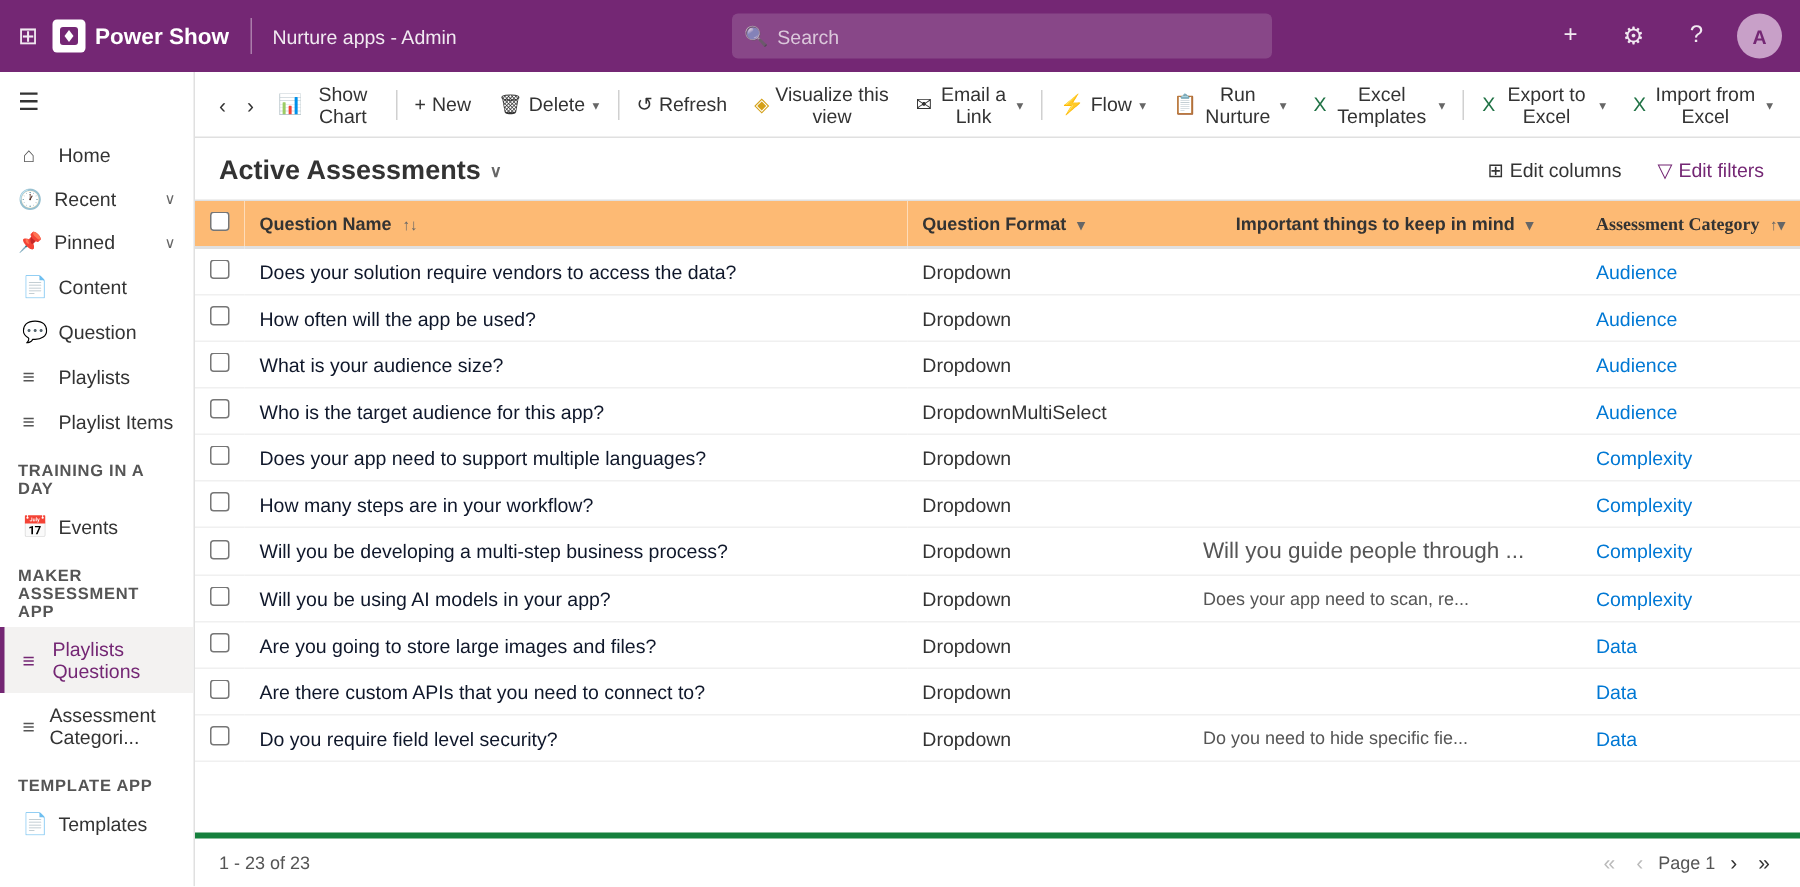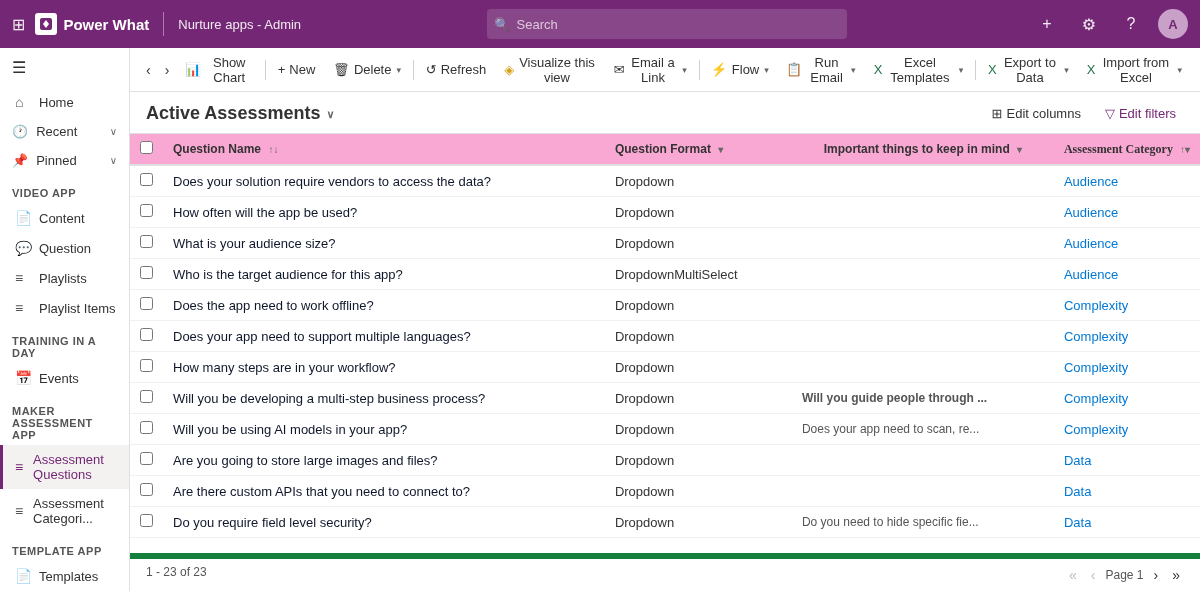--- a/index.html
+++ b/index.html
@@ -96,60 +96,60 @@
     .view-title-chevron { font-size: 11px; color: #666; margin-top: 2px; }
     .view-actions { display: flex; align-items: center; gap: 8px; }
     .view-action-btn { display: flex; align-items: center; gap: 4px; padding: 4px 8px; background: none; border: none; cursor: pointer; font-size: 13px; color: #333; border-radius: 3px; }
     .filter-btn { color: #742774; }
     .filter-keyword { border: 1px solid #d0d0d0; border-radius: 3px; padding: 4px 10px; font-size: 13px; width: 160px; outline: none; }
 
     
     .table-container { flex: 1; overflow-y: auto; }
     table { width: 100%; border-collapse: collapse; }
     thead th {
-      position: sticky; top: 0; background: #f9a8d4;
+      position: sticky; top: 0; background: #fdba74;
       border-bottom: 2px solid #e0e0e0;
       padding: 7px 10px; text-align: left; font-weight: 600; font-size: 12px; color: #333;
       white-space: nowrap;
     }
     thead th .sort-icon { font-size: 10px; margin-left: 4px; color: #666; }
     tbody tr { border-bottom: 1px solid #f0f0f0; }
     tbody td { padding: 7px 10px; font-size: 13px; color: #333; }
     tbody td.link-cell a { color: #0f172a; text-decoration: none; }
     tbody td.category-cell { color: #0078d4; }
     .checkbox-col { width: 36px; }
     .checkbox-col input { cursor: pointer; }
     .question-col { width: 45%; }
     .format-col { width: 18%; }
     .important-col { width: 25%; text-align: center; }
     .category-col { width: 12%; font-family: Liberation Serif, serif; }
 
     
     .table-footer {
-      display: flex; justify-content: space-between;
-      padding: 6px 16px; border-top: 6px solid #15803d; font-size: 12px; color: #555;
+      display: flex; align-items: center; justify-content: space-between;
+      padding: 6px 16px; border-top: 4px solid #15803d; font-size: 12px; color: #555;
       flex-shrink: 0; background: #fff;
     }
     .pagination { display: flex; align-items: center; gap: 6px; }
     .page-nav { background: none; border: none; cursor: pointer; color: #333; font-size: 14px; padding: 2px 4px; }
     .page-nav:disabled { color: #bbb; cursor: default; }
   </style>
 </head>
 <body>
 
 <div class="topbar">
   <span class="topbar-apps-icon">⊞</span>
   <div class="topbar-brand">
     <div class="topbar-brand-logo">
       <svg viewBox="0 0 16 16" fill="none">
           <rect x="2" y="2" width="12" height="12" rx="2" fill="#742774"></rect>
           <path d="M5 8l3-4 3 4-3 4-3-4z" fill="white"></path>
         </svg>
     </div>
-    <span>Power What</span>
+    <span>Power Show</span>
   </div>
   <div class="topbar-divider"></div>
   <span class="topbar-app-name">Nurture apps - Admin</span>
   <div class="topbar-search">
     <div class="topbar-search-wrap">
       <span class="search-icon">🔍</span>
       <input type="text" placeholder="Search" style="">
     </div>
   </div>
   <div class="topbar-actions">
@@ -177,21 +177,20 @@
       <span class="sidebar-chevron">∨</span>
     </div>
     <div class="sidebar-item-with-arrow">
       <div class="sidebar-item-left">
         <span class="item-icon">📌</span>
         <span>Pinned</span>
       </div>
       <span class="sidebar-chevron">∨</span>
     </div>
 
-    <div class="sidebar-section">Video app</div>
     <div class="sidebar-item">
       <span class="item-icon">📄</span>
       <span>Content</span>
     </div>
     <div class="sidebar-item">
       <span class="item-icon">💬</span>
       <span>Question</span>
     </div>
     <div class="sidebar-item">
       <span class="item-icon">≡</span>
@@ -204,21 +203,21 @@
 
     <div class="sidebar-section">Training in a day</div>
     <div class="sidebar-item">
       <span class="item-icon">📅</span>
       <span>Events</span>
     </div>
 
     <div class="sidebar-section">Maker Assessment app</div>
     <div class="sidebar-item active">
       <span class="item-icon">≡</span>
-      <span>Assessment Questions</span>
+      <span>Playlists Questions</span>
     </div>
     <div class="sidebar-item">
       <span class="item-icon">≡</span>
       <span>Assessment Categori...</span>
     </div>
 
     <div class="sidebar-section">Template app</div>
     <div class="sidebar-item">
       <span class="item-icon">📄</span>
       <span>Templates</span>
@@ -270,35 +269,35 @@
       <div class="cmd-divider"></div>
 
       <button class="cmd-btn">
         <span style="color:#0078d4;">⚡</span>
         <span>Flow</span>
         <span class="cmd-chevron">▾</span>
       </button>
 
       <button class="cmd-btn">
         <span>📋</span>
-        <span>Run Email</span>
+        <span>Run Nurture</span>
         <span class="cmd-chevron">▾</span>
       </button>
 
       <button class="cmd-btn">
         <span style="color:#217346;">X</span>
         <span>Excel Templates</span>
         <span class="cmd-chevron">▾</span>
       </button>
 
       <div class="cmd-divider"></div>
 
       <button class="cmd-btn">
         <span style="color:#217346;">X</span>
-        <span>Export to Data</span>
+        <span>Export to Excel</span>
         <span class="cmd-chevron">▾</span>
       </button>
 
       <button class="cmd-btn">
         <span style="color:#217346;">X</span>
         <span>Import from Excel</span>
         <span class="cmd-chevron">▾</span>
       </button>
     </div>
 
@@ -368,44 +367,37 @@
   </tr>
             <tr>
     <td class="checkbox-col"><input type="checkbox" style=""></td>
     <td class="link-cell question-col"><a href="#">Who is the target audience for this app?</a></td>
     <td>DropdownMultiSelect</td>
     <td style="color:#555; font-size:12px;"></td>
     <td class="category-cell">Audience</td>
   </tr>
             <tr>
     <td class="checkbox-col"><input type="checkbox" style=""></td>
-    <td class="link-cell question-col"><a href="#">Does the app need to work offline?</a></td>
+    <td class="link-cell question-col"><a href="#">Does your app need to support multiple languages?</a></td>
     <td>Dropdown</td>
     <td style="color:#555; font-size:12px;"></td>
     <td class="category-cell">Complexity</td>
   </tr>
             <tr>
     <td class="checkbox-col"><input type="checkbox" style=""></td>
-    <td class="link-cell question-col"><a href="#">Does your app need to support multiple languages?</a></td>
+    <td class="link-cell question-col"><a href="#">How many steps are in your workflow?</a></td>
     <td>Dropdown</td>
     <td style="color:#555; font-size:12px;"></td>
     <td class="category-cell">Complexity</td>
   </tr>
             <tr>
     <td class="checkbox-col"><input type="checkbox" style=""></td>
-    <td class="link-cell question-col"><a href="#">How many steps are in your workflow?</a></td>
-    <td>Dropdown</td>
-    <td style="color:#555; font-size:12px;"></td>
-    <td class="category-cell">Complexity</td>
-  </tr>
-            <tr>
-    <td class="checkbox-col"><input type="checkbox" style=""></td>
     <td class="link-cell question-col"><a href="#">Will you be developing a multi-step business process?</a></td>
     <td>Dropdown</td>
-    <td style="color:#555; font-size:12px;font-weight:bold;">Will you guide people through ...</td>
+    <td style="color:#555; font-size:15px;">Will you guide people through ...</td>
     <td class="category-cell">Complexity</td>
   </tr>
             <tr>
     <td class="checkbox-col"><input type="checkbox" style=""></td>
     <td class="link-cell question-col"><a href="#">Will you be using AI models in your app?</a></td>
     <td>Dropdown</td>
     <td style="color:#555; font-size:12px;">Does your app need to scan, re...</td>
     <td class="category-cell">Complexity</td>
   </tr>
             <tr>

